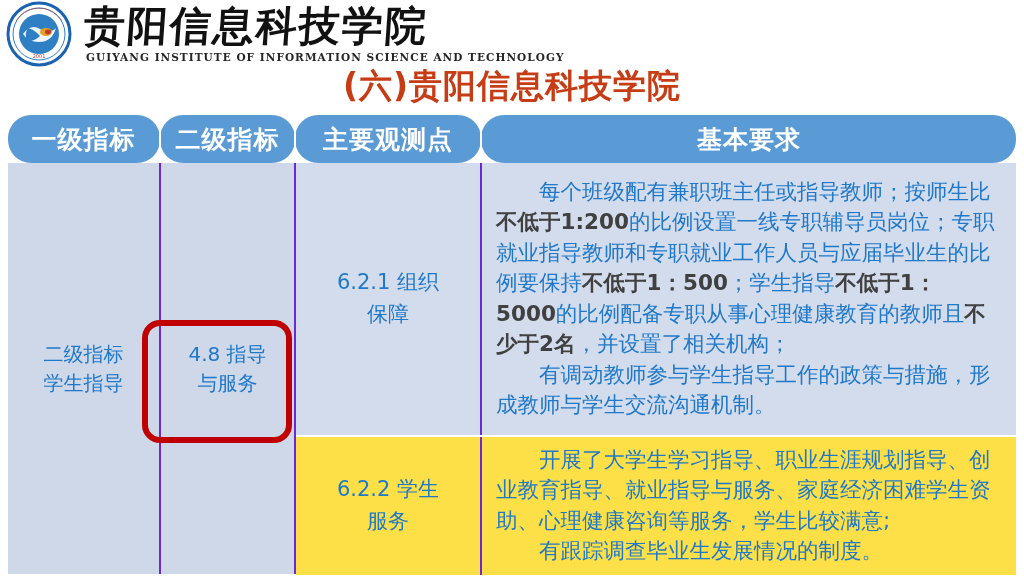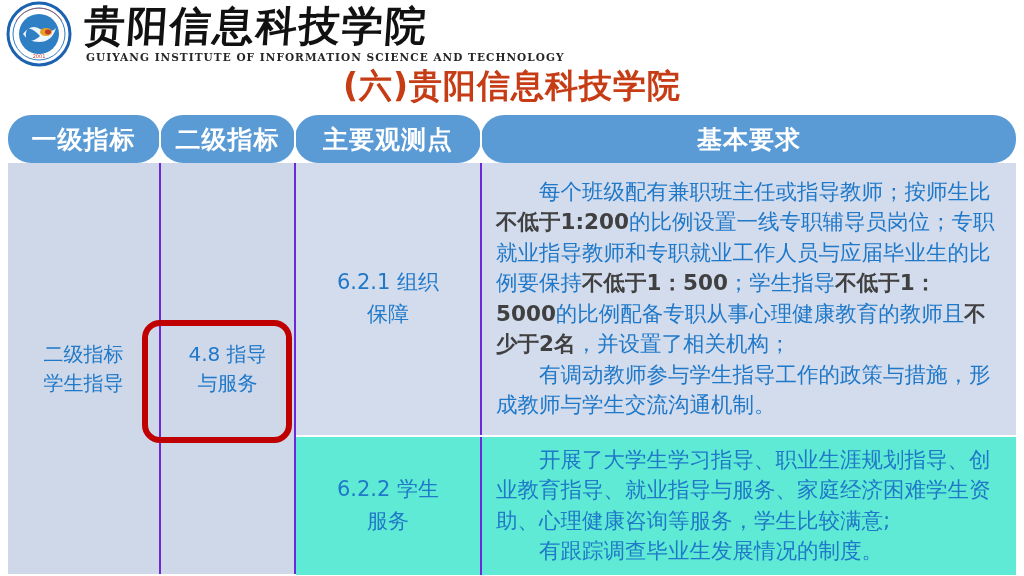--- a/index.html
+++ b/index.html
@@ -104,21 +104,21 @@
     vertical-align: middle;
     border-right: 2px solid #6d28d9;
     border-bottom: 2px solid #ffffff;
     padding: 0 6px;
   }
   .tbl td:last-child { border-right: none; }
   .tbl tr.row-2 td { border-bottom: none; }
 
   .cell-idx1, .cell-idx2 { background: #ced8e9; }
   .row-1 .cell-obs, .row-1 .cell-req { background: #d3dced; }
-  .row-2 .cell-obs, .row-2 .cell-req { background: #5eead4; }
+  .row-2 .cell-obs, .row-2 .cell-req { background: #fde047; }
 
   .idx-text {
     color: #1f78c8;
     font-size: 20px;
     line-height: 1.45;
     text-align: center;
   }
   .obs-text {
     color: #1f78c8;
     font-size: 21px;

